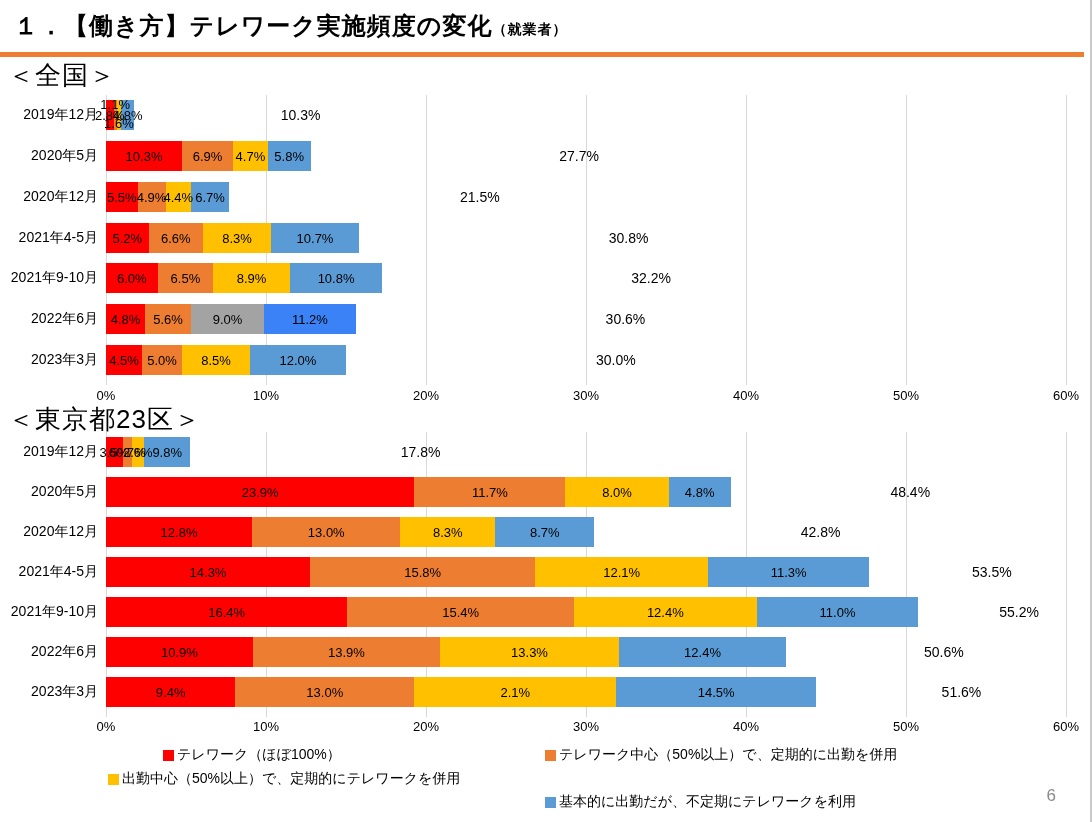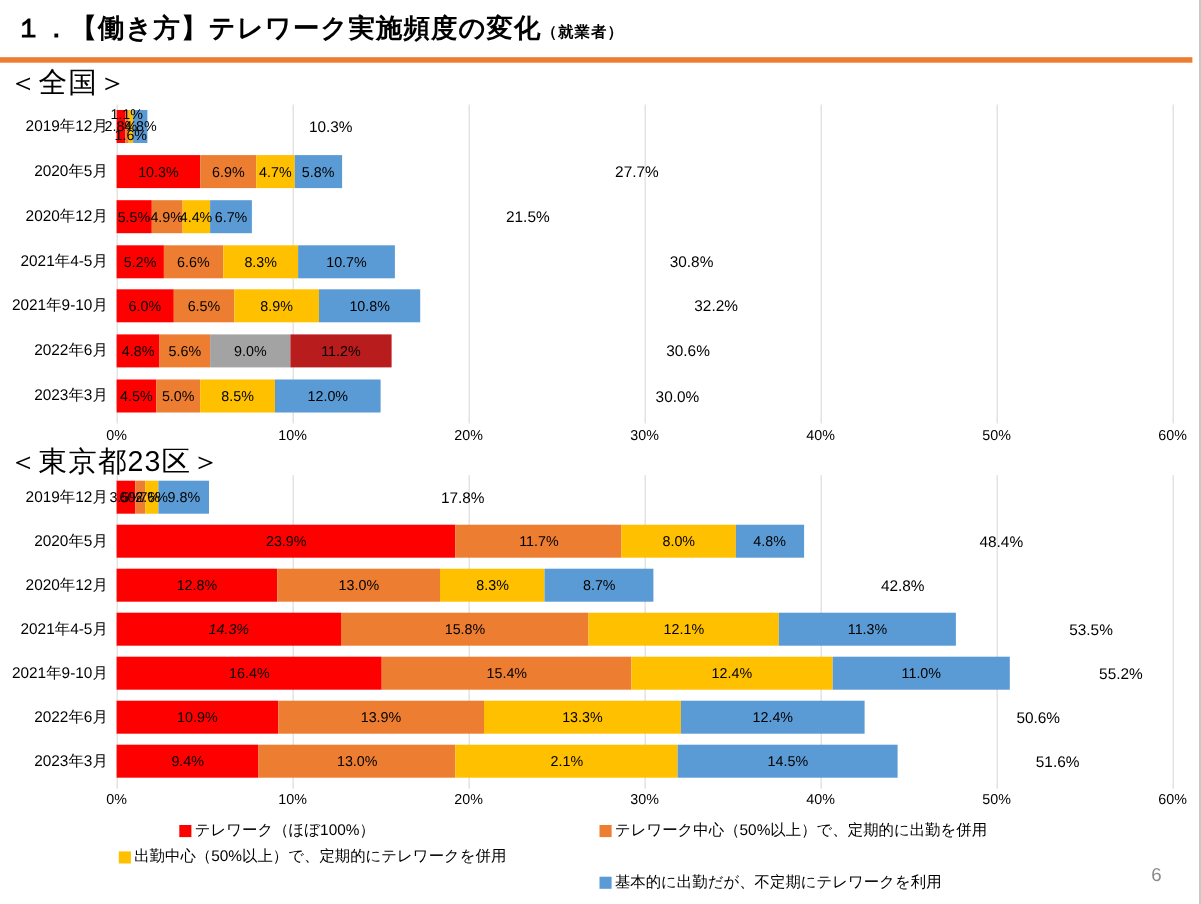--- a/index.html
+++ b/index.html
@@ -162,21 +162,21 @@
           <div class="bar" style="width: 51%;">
             <div class="seg" style="width: 8%; background: rgb(255, 0, 0);">
               <span class="seg-label">4.8%</span>
             </div>
             <div class="seg" style="width: 9.33333%; background: rgb(237, 125, 49);">
               <span class="seg-label">5.6%</span>
             </div>
             <div class="seg" style="width: 15%; background: #a3a3a3;">
               <span class="seg-label">9.0%</span>
             </div>
-            <div class="seg" style="width: 18.6667%; background: #b91c1c;">
+            <div class="seg" style="width: 18.6667%; background: #3b82f6;">
               <span class="seg-label">11.2%</span>
             </div>
             <span class="total-label" style="left: 100%;">30.6%</span>
           </div>
         </div>
         <div class="bar-row">
           <span class="cat-label">2023年3月</span>
           <div class="bar" style="width: 50%;">
             <div class="seg" style="width: 7.5%; background: rgb(255, 0, 0);">
               <span class="seg-label">4.5%</span>
@@ -265,21 +265,21 @@
             </div>
             <div class="seg" style="width: 14.5%; background: rgb(91, 155, 213);">
               <span class="seg-label">8.7%</span>
             </div>
             <span class="total-label" style="left: 100%;">42.8%</span>
           </div>
         </div>
         <div class="bar-row">
           <span class="cat-label">2021年4-5月</span>
           <div class="bar" style="width: 89.1667%;">
-            <div class="seg" style="width: 23.8333%; background: rgb(255, 0, 0); font-style: italic;">
+            <div class="seg" style="width: 23.8333%; background: rgb(255, 0, 0);">
               <span class="seg-label">14.3%</span>
             </div>
             <div class="seg" style="width: 26.3333%; background: rgb(237, 125, 49);">
               <span class="seg-label">15.8%</span>
             </div>
             <div class="seg" style="width: 20.1667%; background: rgb(255, 192, 0);">
               <span class="seg-label">12.1%</span>
             </div>
             <div class="seg" style="width: 18.8333%; background: rgb(91, 155, 213);">
               <span class="seg-label">11.3%</span>

